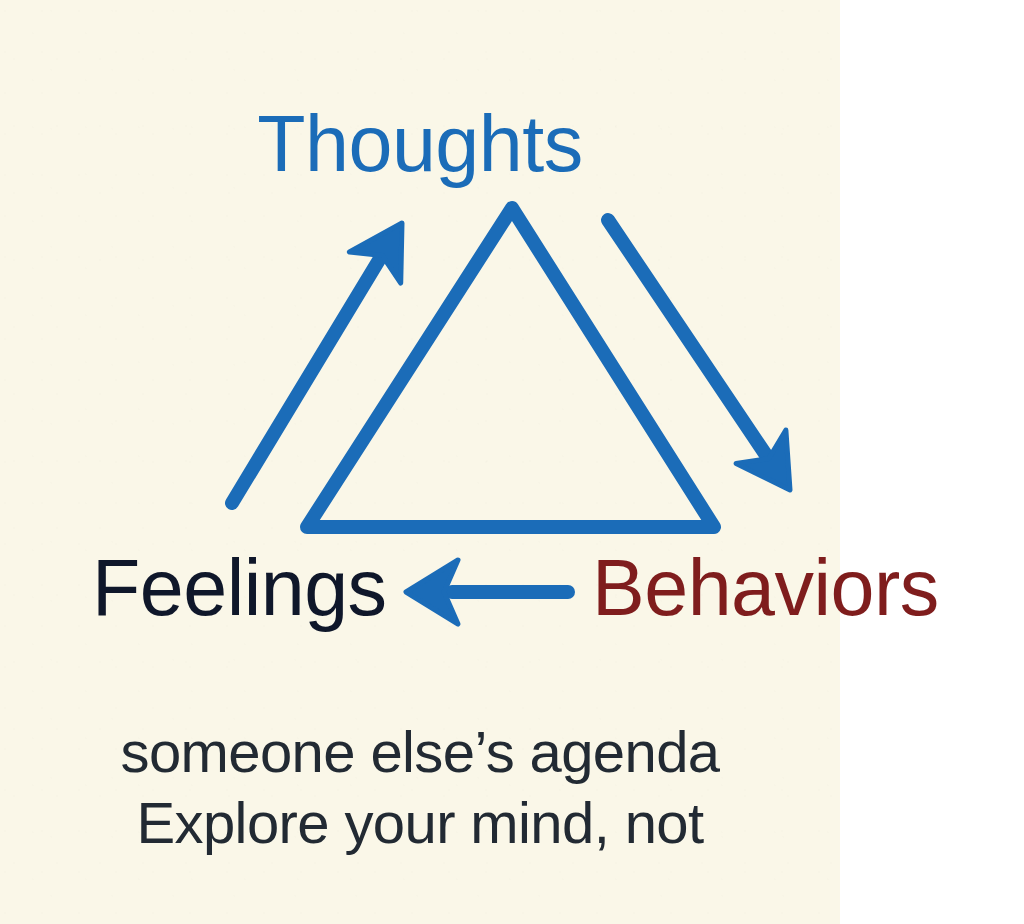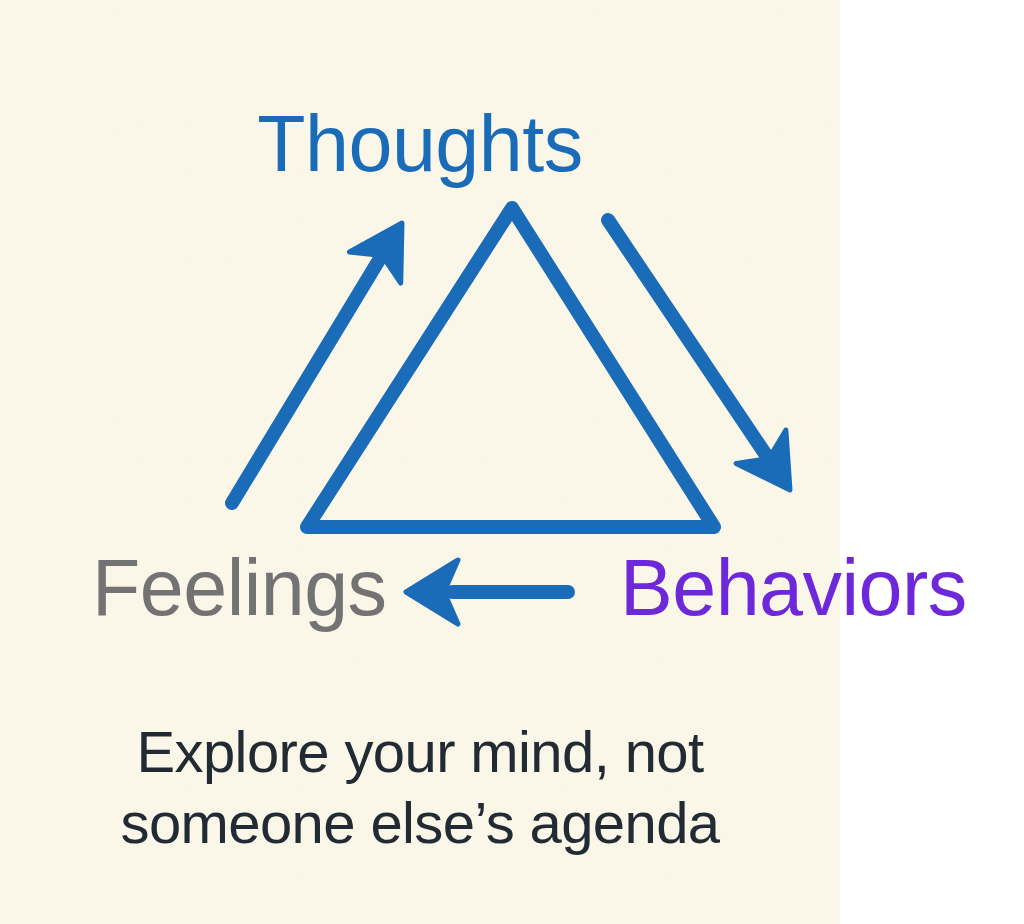--- a/index.html
+++ b/index.html
@@ -110,22 +110,22 @@
     <g>
       <line x1="568" y1="592" x2="452" y2="592" stroke="#1B6CB8" stroke-width="14" stroke-linecap="round"></line>
       <g transform="translate(406,592) rotate(180)">
         <path d="M 0 0 L -52 -32 L -38 0 L -52 32 Z" fill="#1B6CB8" stroke="#1B6CB8" stroke-width="5" stroke-linejoin="round"></path>
       </g>
     </g>
   </svg>
 
   <div class="node-label" id="label-thoughts" style="color:#1B6CB8;">Thoughts</div>
 
-  <div class="node-label" id="label-feelings" style="color:#737373;">Feelings</div>
+  <div class="node-label" id="label-feelings" style="color:#0f172a;">Feelings</div>
 
-  <div class="node-label" id="label-behaviors" style="color:#6d28d9;margin-left:28px;">Behaviors</div>
+  <div class="node-label" id="label-behaviors" style="color:#7f1d1d;">Behaviors</div>
 
   <div id="caption" style="color:#222A33;">
+    <span class="cap-line">someone else’s agenda</span>
     <span class="cap-line">Explore your mind, not</span>
-    <span class="cap-line">someone else’s agenda</span>
   </div>
 
 </div>
 
 </body></html>

